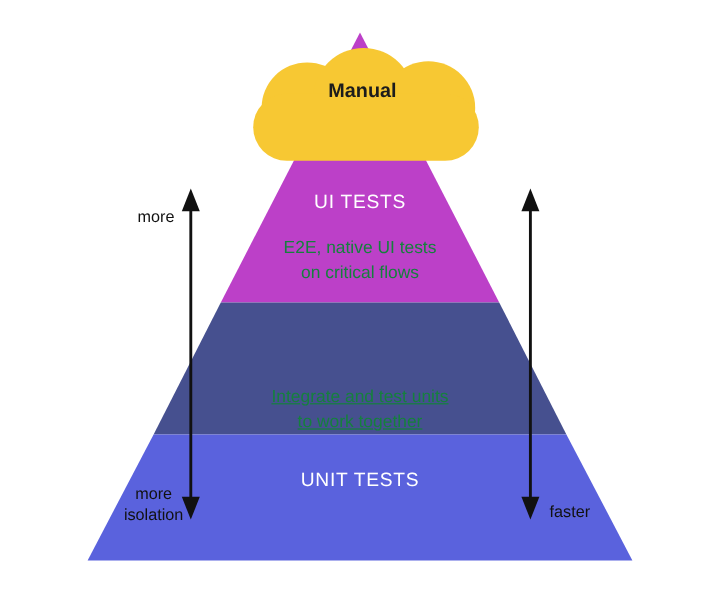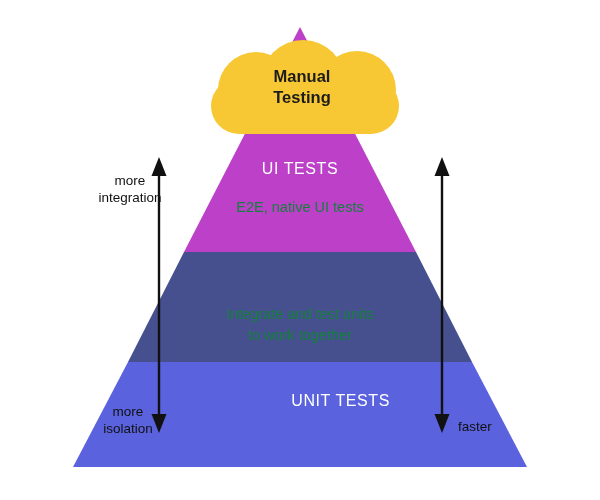--- a/index.html
+++ b/index.html
@@ -74,38 +74,37 @@
 
     <g>
       <line x1="442" y1="170" x2="442" y2="420" stroke-width="2.4" stroke="#111111"></line>
       <polygon points="442,157 434.5,176 449.5,176" fill="#111111"></polygon>
       <polygon points="442,433 434.5,414 449.5,414" fill="#111111"></polygon>
     </g>
   </svg>
 
   <div class="txt cloud-title" style="left:232px; top:66px; width:140px;">
     <div>Manual</div>
-    <div>Testing</div>
   </div>
 
   <div class="txt layer-title" style="left:210px; top:160px; width:180px;">UI TESTS</div>
   <div class="txt layer-desc" style="left:190px; top:197px; width:220px;">
     <div>E2E, native UI tests</div>
+    <div>on critical flows</div>
   </div>
 
-  <div class="txt layer-desc" style="left:190px; top:304px; width:220px;">
+  <div class="txt layer-desc" style="left:190px; top:321px; width:220px;text-decoration:underline;">
     <div>Integrate and test units</div>
     <div>to work together</div>
   </div>
 
-  <div class="txt layer-title" style="left:210px; top:392px; width:180px;text-align:right;">UNIT TESTS</div>
+  <div class="txt layer-title" style="left:210px; top:392px; width:180px;">UNIT TESTS</div>
 
   <div class="txt scale-label" style="left:80px; top:172px; width:100px;">
     <div>more</div>
-    <div>integration</div>
   </div>
   <div class="txt scale-label" style="left:78px; top:403px; width:100px;">
     <div>more</div>
     <div>isolation</div>
   </div>
 
   <div class="txt scale-label single" style="left:458px; top:418px; width:80px;">faster</div>
 
 </div>
 

